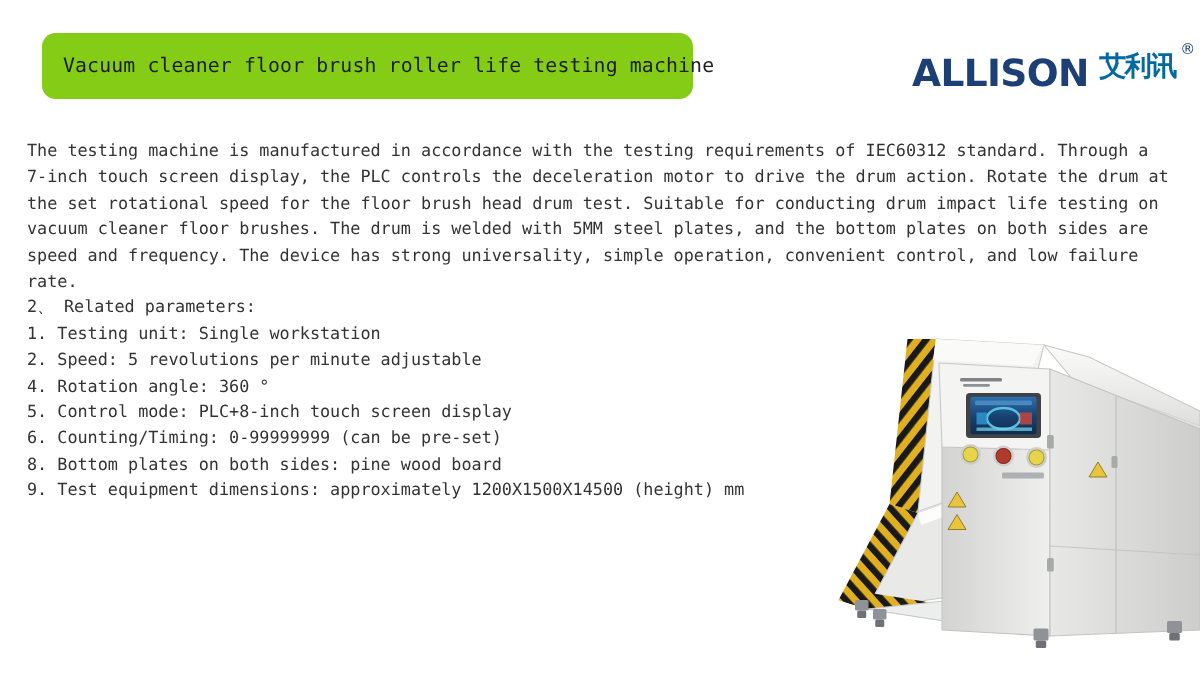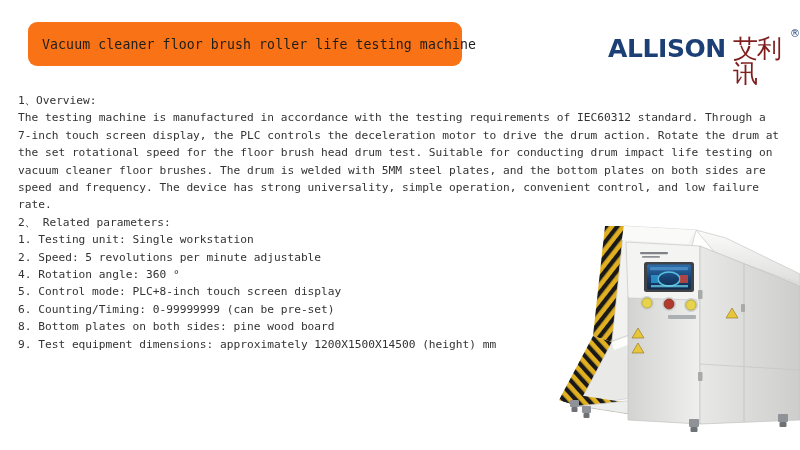--- a/index.html
+++ b/index.html
@@ -19,21 +19,21 @@
   
   #header {
     position: absolute;
     left: 0; top: 0;
     width: 800px; height: 88px;
   }
   #title-box {
     position: absolute;
     left: 28px; top: 22px;
     width: 434px; height: 44px;
-    background: #f97316;
+    background: #84cc16;
     border-radius: 9px;
     display: flex;
     align-items: center;
     box-sizing: border-box;
     padding-left: 14px;
   }
   #title-text {
     font-family: "DejaVu Sans Mono", "Liberation Mono", monospace;
     font-size: 13.2px;
     letter-spacing: 0.1px;
@@ -50,23 +50,23 @@
   #logo-en {
     font-family: "DejaVu Sans", "Liberation Sans", sans-serif;
     font-weight: bold;
     font-size: 25px;
     letter-spacing: -0.4px;
     color: #1C3F76;
     line-height: 1;
   }
   #logo-cn {
     font-family: "DejaVu Sans", "Liberation Sans", sans-serif;
-    font-weight: normal;
-    font-size: 25px;
-    color: #7f1d1d;
+    font-weight: bold;
+    font-size: 18px;
+    color: #0369a1;
     line-height: 1;
     margin-left: 7px;
     letter-spacing: -1px;
   }
   #logo-reg {
     font-family: "DejaVu Sans", "Liberation Sans", sans-serif;
     font-size: 10px;
     color: #1C3F76;
     line-height: 1;
     margin-left: 3px;
@@ -108,21 +108,20 @@
   <div id="logo">
     <span id="logo-en">ALLISON</span>
     <span id="logo-cn">艾利讯</span>
     <span id="logo-reg">®</span>
   </div>
 
 </div>
 
 <div id="content">
 
-  <div class="txt-line">1、Overview:</div>
 
   <div class="txt-line">The testing machine is manufactured in accordance with the testing requirements of IEC60312 standard. Through a</div>
   <div class="txt-line">7-inch touch screen display, the PLC controls the deceleration motor to drive the drum action. Rotate the drum at</div>
   <div class="txt-line">the set rotational speed for the floor brush head drum test. Suitable for conducting drum impact life testing on</div>
   <div class="txt-line">vacuum cleaner floor brushes. The drum is welded with 5MM steel plates, and the bottom plates on both sides are</div>
   <div class="txt-line">speed and frequency. The device has strong universality, simple operation, convenient control, and low failure</div>
   <div class="txt-line">rate.</div>
 
   <div class="txt-line">2、 Related parameters:</div>
 

